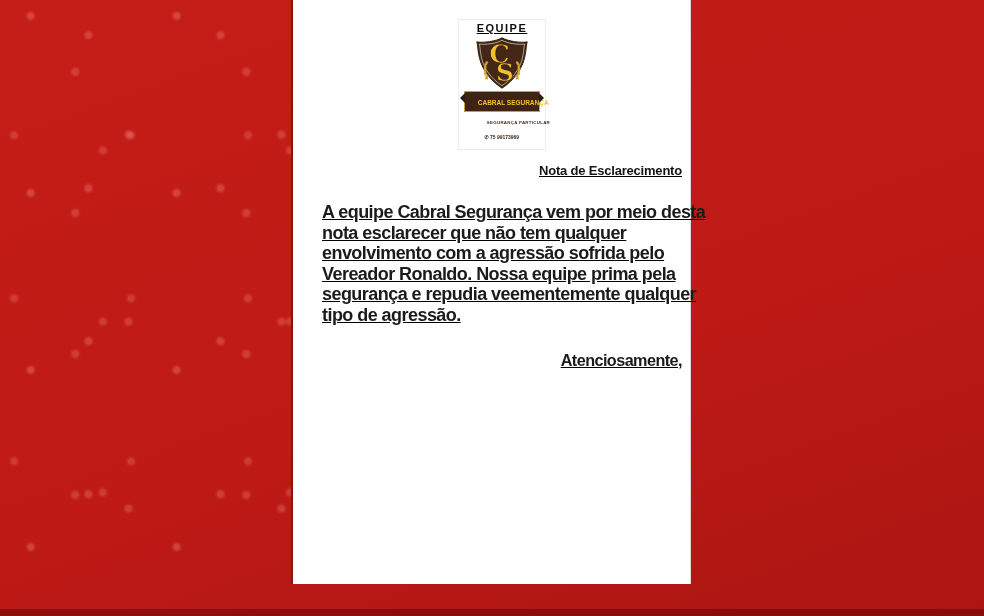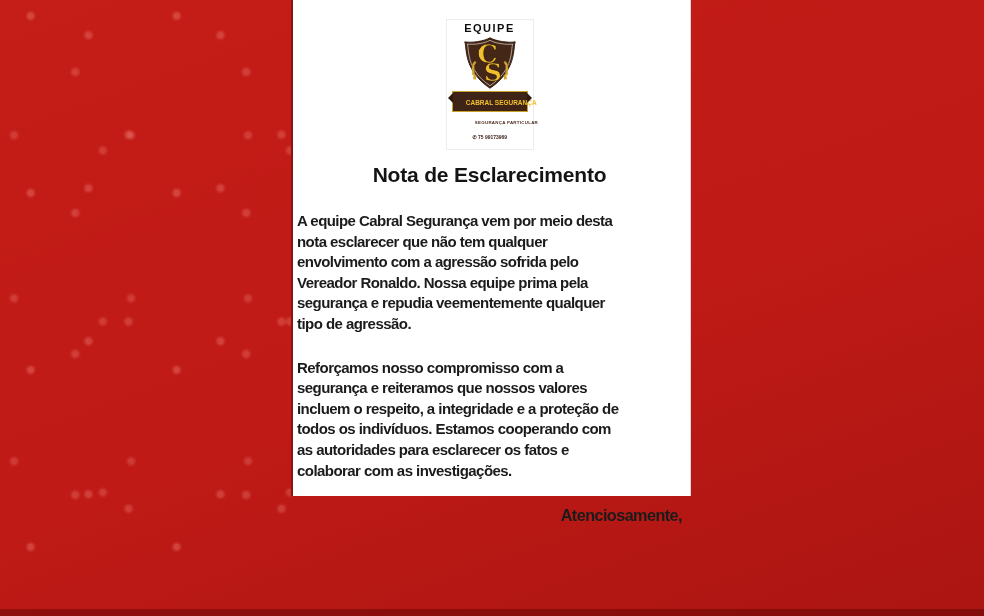--- a/index.html
+++ b/index.html
@@ -33,27 +33,28 @@
   .bottom-band {
     position: absolute;
     left: 0; right: 0; bottom: 0;
     height: 7px;
     background: rgba(70,0,0,0.38);
   }
   
   .note-panel {
     position: absolute;
     left: 291px; top: 0;
-    width: 400px; height: 496px;
+    width: 400px; height: 584px;
     background: #ffffff;
     border-left: 2px solid #8c1310;
     border-right: 1px solid #d9d9d9;
     box-sizing: border-box;
-    padding: 19px 8px 0 4px;
+    padding: 19px 8px 0 29px;
     z-index: 2;
+    text-decoration: underline;
   }
   
   .logo-block {
     width: 88px;
     margin: 0 auto;
     text-align: center;
     border: 1px solid rgba(0,0,0,0.07);
     padding: 2px 2px 3px 2px;
     box-sizing: border-box;
     background: #ffffff;
@@ -87,32 +88,32 @@
   .logo-banner::before { left: -4px; border-right: 5px solid #2e1a10; }
   .logo-banner::after  { right: -4px; border-left: 5px solid #2e1a10; }
   .tiny { display: inline-block; transform-origin: center top; white-space: nowrap; }
   .banner-text  { font-size: 9px;  transform: scale(0.72); }
   .logo-subtitle { color: #4a2c20; font-weight: bold; margin-top: 1px; }
   .subtitle-text { font-size: 8px; transform: scale(0.55); letter-spacing: 0.5px; }
   .logo-phone   { color: #3a241a; font-weight: bold; margin-top: -3px; }
   .phone-text   { font-size: 8px; transform: scale(0.62); }
   
   .note-title {
-    text-align: center;
-    font-size: 21px;
+    text-align: right;
+    font-size: 13px;
     font-weight: bold;
     color: #141414;
     margin-top: 13px;
     margin-bottom: 24px;
     letter-spacing: -0.2px;
   }
   .note-body { color: #1b1b1b; }
   .note-body > .note-paragraph {
     white-space: pre;
-    font-size: 15px;
+    font-size: 18px;
     font-weight: bold;
     letter-spacing: -0.55px;
     line-height: 20.6px;
     margin: 0 0 23px 0;
   }
   .signature { margin-top: 14px; text-align: right; color: #1b1b1b; }
   .signature > div {
     white-space: pre;
     font-size: 16.2px;
     font-weight: bold;
@@ -169,26 +170,20 @@
 
     <div class="note-title">Nota de Esclarecimento</div>
 
     <div class="note-body">
         <div class="note-paragraph">A equipe Cabral Segurança vem por meio desta
 nota esclarecer que não tem qualquer
 envolvimento com a agressão sofrida pelo
 Vereador Ronaldo. Nossa equipe prima pela
 segurança e repudia veementemente qualquer
 tipo de agressão.</div>
-        <div class="note-paragraph">Reforçamos nosso compromisso com a
-segurança e reiteramos que nossos valores
-incluem o respeito, a integridade e a proteção de
-todos os indivíduos. Estamos cooperando com
-as autoridades para esclarecer os fatos e
-colaborar com as investigações.</div>
       </div>
 
     <div class="signature">
         <div>Atenciosamente,</div>
       </div>
 
   </div>
 </div>
 
 </body></html>

